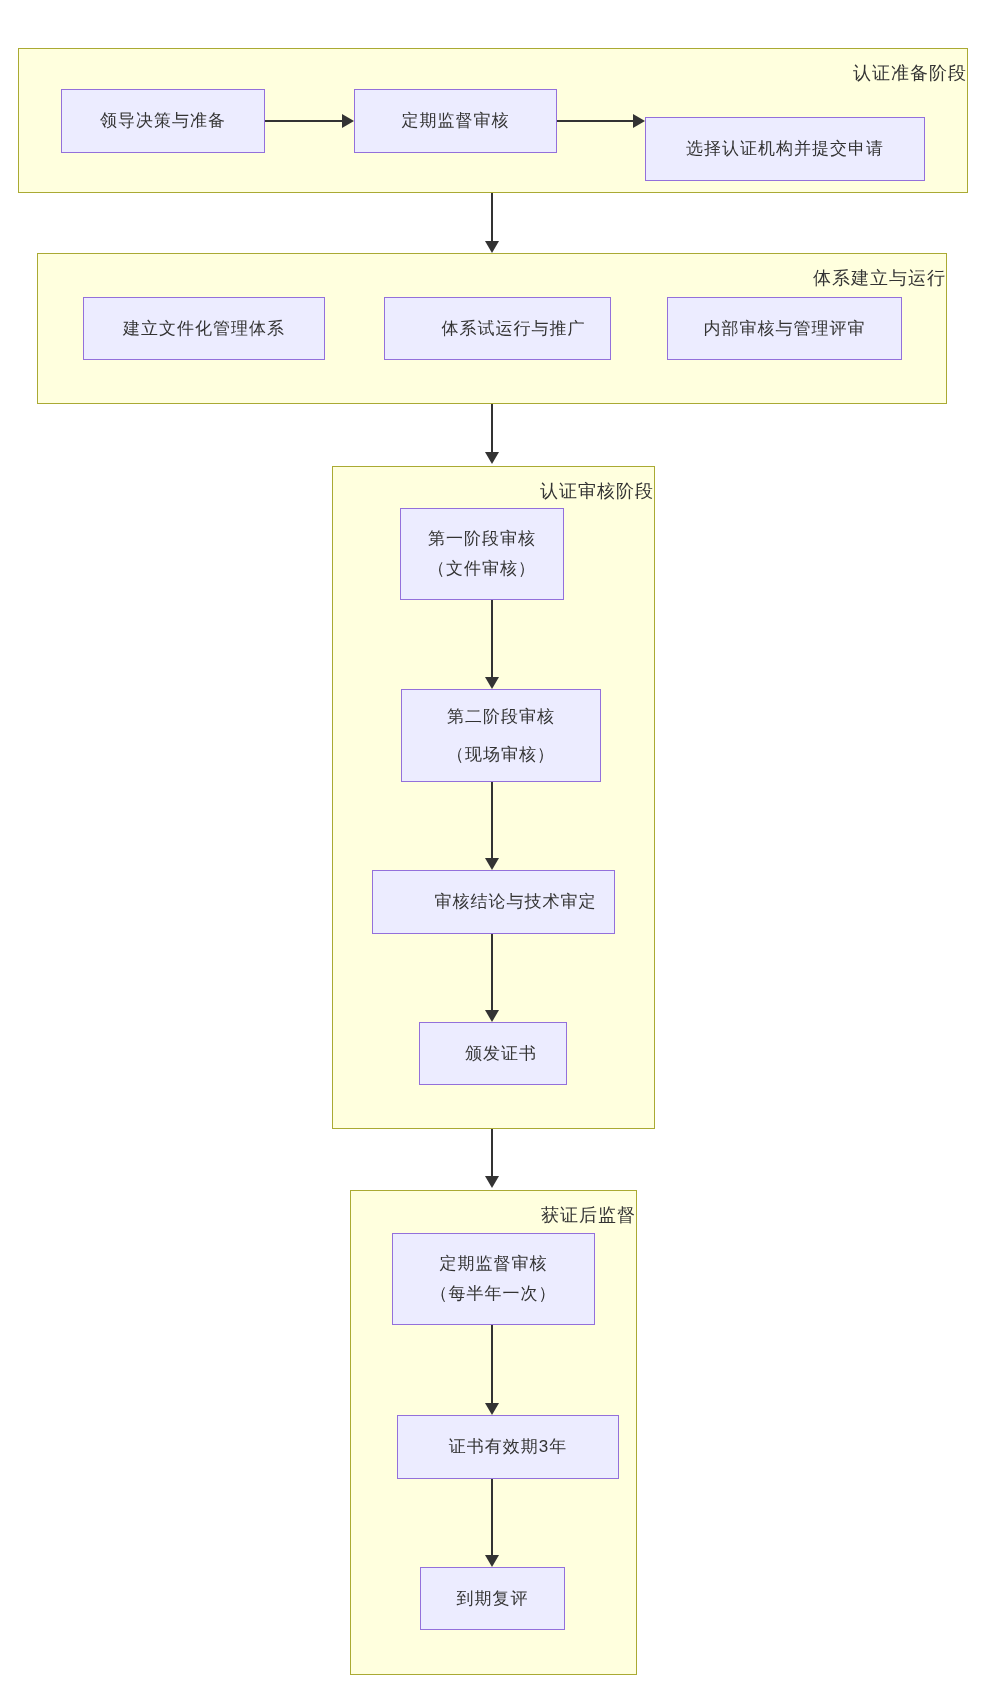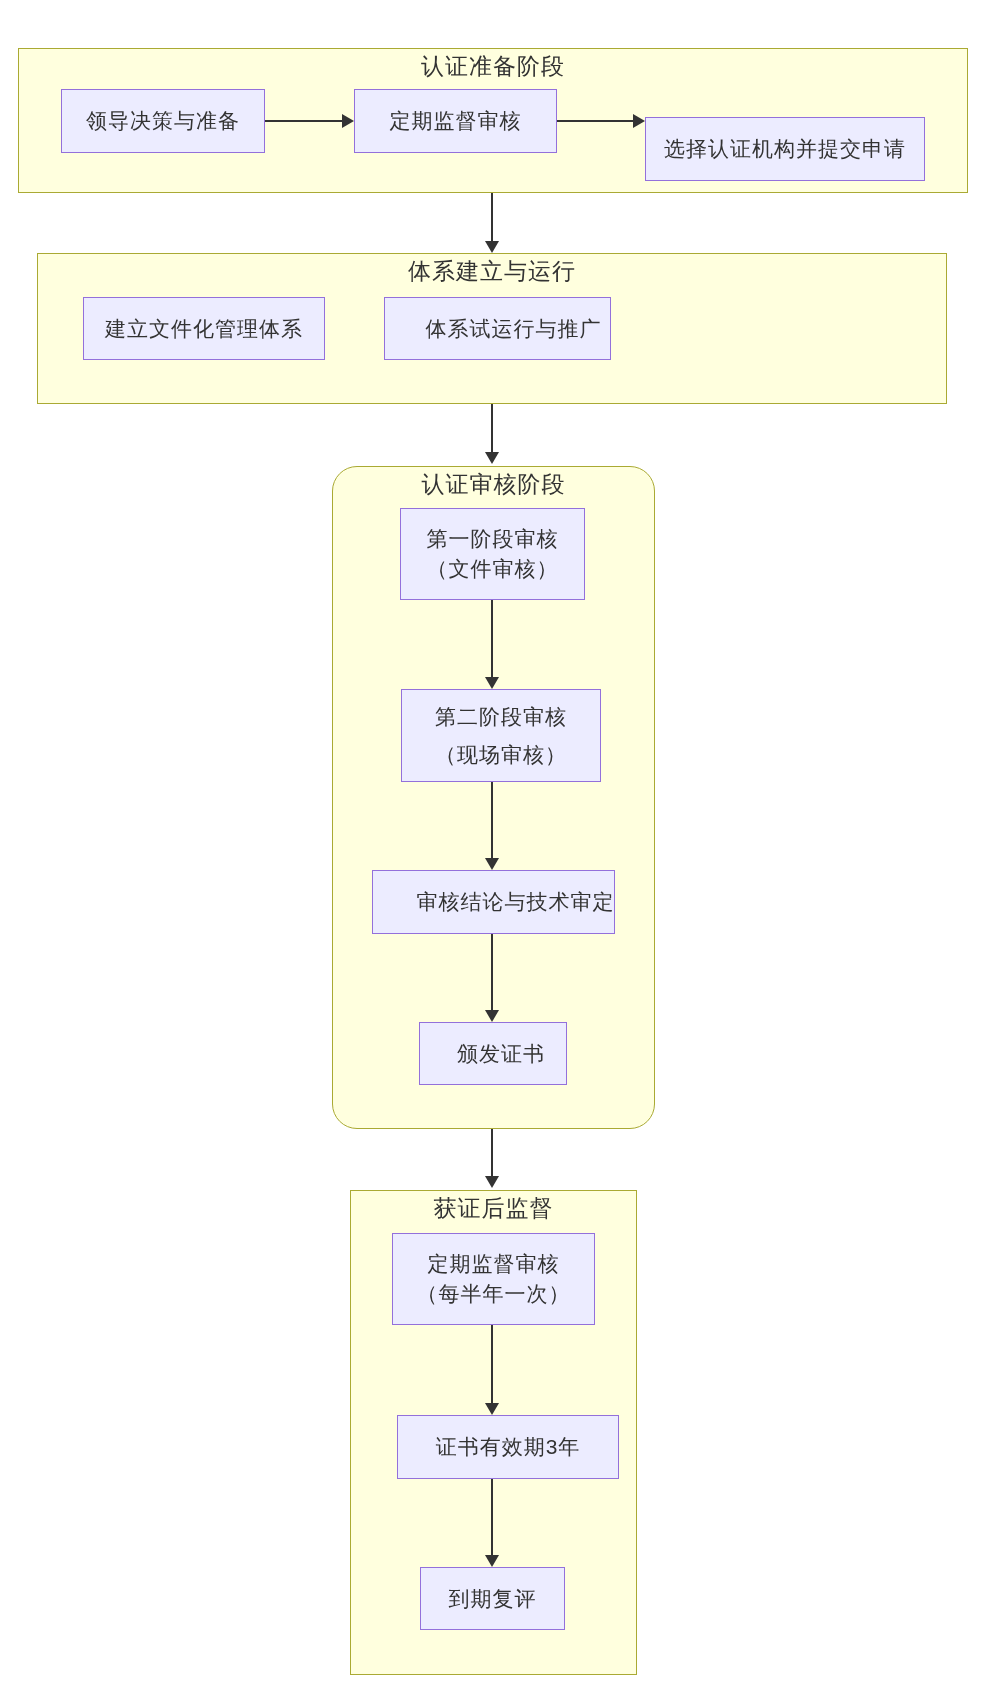--- a/index.html
+++ b/index.html
@@ -16,39 +16,39 @@
     overflow: hidden;
   }
   .stage {
     position: absolute;
     background: #ffffde;
     border: 1px solid #aaaa33;
     box-sizing: border-box;
   }
   .stage-title {
     position: absolute;
-    top: 2px;
+    top: 12px;
     left: 0;
     width: 100%;
-    text-align: center;
-    font-size: 23px;
+    text-align: right;
+    font-size: 18px;
     letter-spacing: 1px;
     color: #333333;
     white-space: nowrap;
   }
   .node {
     position: absolute;
     background: #ECECFF;
     border: 1px solid #9370DB;
     box-sizing: border-box;
     display: flex;
     flex-direction: column;
     align-items: center;
     justify-content: center;
-    font-size: 21px;
+    font-size: 17px;
     letter-spacing: 1px;
     color: #333333;
     text-align: center;
   }
   .node span {
     display: block;
     line-height: 30px;
     white-space: nowrap;
   }
   .varrow {
@@ -108,27 +108,30 @@
 
   <div class="stage" style="left:37px; top:253px; width:910px; height:151px;">
     <div class="stage-title">体系建立与运行</div>
   </div>
   <div class="node" style="left:83px; top:297px; width:242px; height:63px;">
     <span>建立文件化管理体系</span>
   </div>
   <div class="node" style="left:384px; top:297px; width:227px; height:63px;padding-left:32px;">
     <span>体系试运行与推广</span>
   </div>
+  <div class="node" style="left:667px; top:297px; width:235px; height:63px;">
+    <span>内部审核与管理评审</span>
+  </div>
 
   <div class="varrow" style="left:491px; top:404px; height:48px;"></div>
 
-  <div class="stage" style="left:332px; top:466px; width:323px; height:663px;border-radius:25px;">
+  <div class="stage" style="left:332px; top:466px; width:323px; height:663px;">
     <div class="stage-title">认证审核阶段</div>
   </div>
-  <div class="node" style="left:400px; top:508px; width:185px; height:92px;">
+  <div class="node" style="left:400px; top:508px; width:164px; height:92px;">
     <span>第一阶段审核</span>
     <span>（文件审核）</span>
   </div>
   <div class="varrow" style="left:491px; top:600px; height:77px;"></div>
   <div class="node" style="left:401px; top:689px; width:200px; height:93px;gap:8px;">
     <span>第二阶段审核</span>
     <span>（现场审核）</span>
   </div>
   <div class="varrow" style="left:491px; top:782px; height:76px;"></div>
   <div class="node" style="left:372px; top:870px; width:243px; height:64px;padding-left:44px;">

